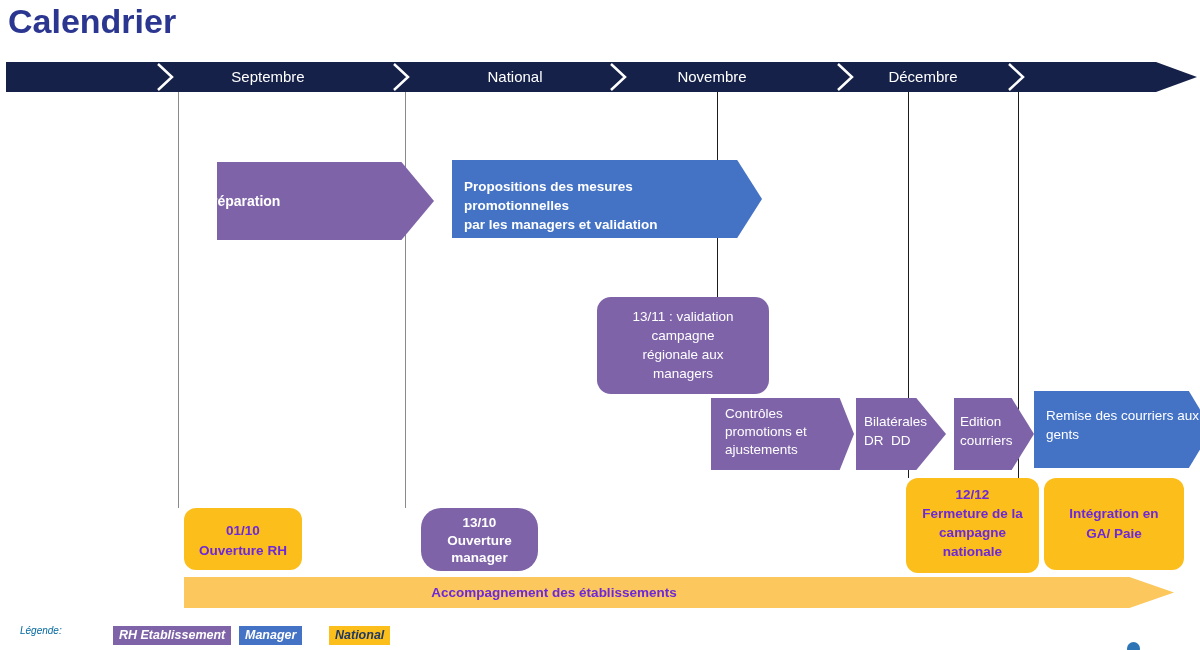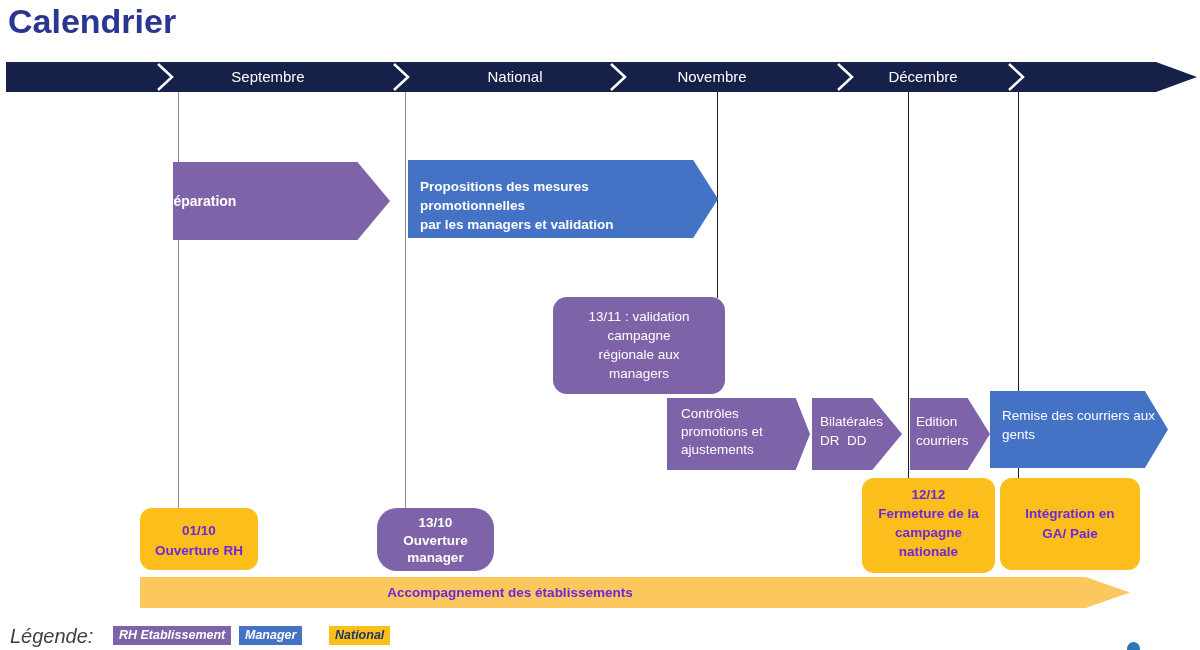--- a/index.html
+++ b/index.html
@@ -11,21 +11,21 @@
   #title{position:absolute;left:8px;top:2px;font-size:34px;font-weight:bold;color:#2B3690;}
   
   #timeline-svg{position:absolute;left:0;top:61px;}
   .month{position:absolute;top:62px;height:30px;line-height:30px;width:180px;
     text-align:center;color:#fff;font-size:15px;z-index:3;}
   
   .vline{position:absolute;width:1px;z-index:1;}
   .vline.gray{background:#8a8a8a;}
   .vline.dark{background:#1c1c1c;}
   
-  .shape{position:absolute;z-index:2;box-sizing:border-box;}
+  .shape{position:absolute;z-index:2;box-sizing:border-box;margin-left:44px;}
   .purple{background:#7E63A8;}
   .blue{background:#4472C4;}
   .yellow{background:#FCBE1B;}
   .rounded{border-radius:14px;}
   .wtext{color:#fff;font-weight:bold;}
   .ntext{color:#6d28d9;font-weight:bold;}
   .line{display:block;}
   .pre{white-space:pre;}
   
   #prep-box{left:173px;top:162px;width:217px;height:78px;
@@ -58,21 +58,21 @@
     padding-top:6px;text-align:center;font-size:13.5px;line-height:1.3;}
   #ferm-nat-box{left:862px;top:478px;width:133px;height:95px;border-radius:12px;
     padding-top:8px;text-align:center;font-size:13.5px;line-height:1.4;}
   #integration-box{left:1000px;top:478px;width:140px;height:92px;border-radius:12px;
     padding-top:26px;text-align:center;font-size:13.5px;line-height:1.45;}
   #banner{left:140px;top:577px;width:990px;height:31px;background:#FCC75C;
     clip-path:polygon(0 0,95.5% 0,100% 50%,95.5% 100%,0 100%);}
   #banner span{position:absolute;left:110px;width:520px;top:0;height:31px;line-height:31px;
     text-align:center;font-size:13.5px;}
   
-  #legend-label{position:absolute;left:10px;top:625px;font-size:20px;font-style:italic;color:#404040;}
+  #legend-label{position:absolute;left:20px;top:625px;font-size:10px;font-style:italic;color:#0369a1;}
   .chip{position:absolute;top:626px;height:19px;line-height:19px;padding:0 6px;
     font-size:12.5px;font-style:italic;font-weight:bold;z-index:2;}
   #chip-rh{left:113px;color:#fff;background:#7E63A8;}
   #chip-mgr{left:239px;color:#fff;background:#4472C4;}
   #chip-nat{left:329px;color:#1F3864;background:#FCBE1B;}
   #dot{position:absolute;left:1127px;top:642px;width:13px;height:13px;border-radius:50%;
     background:#2E75B6;z-index:2;}
 </style>
 </head>
 <body>

